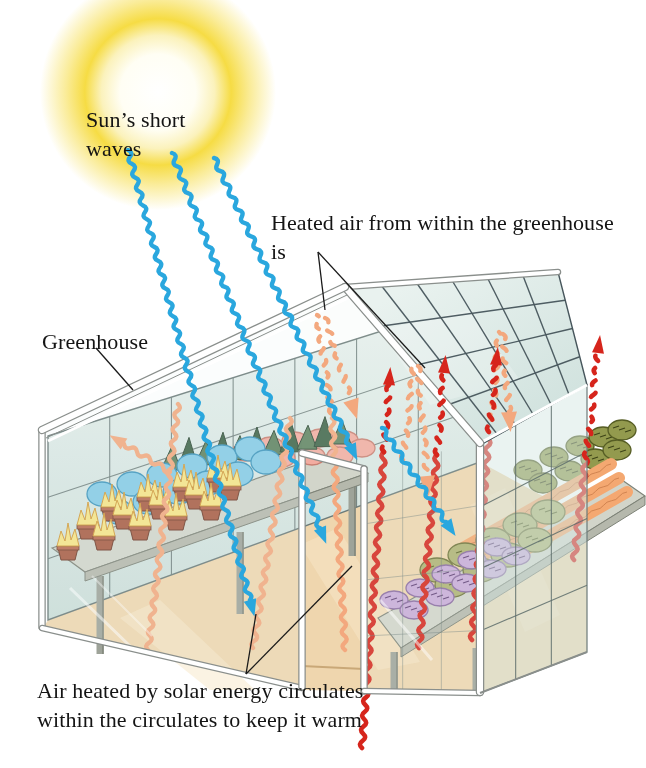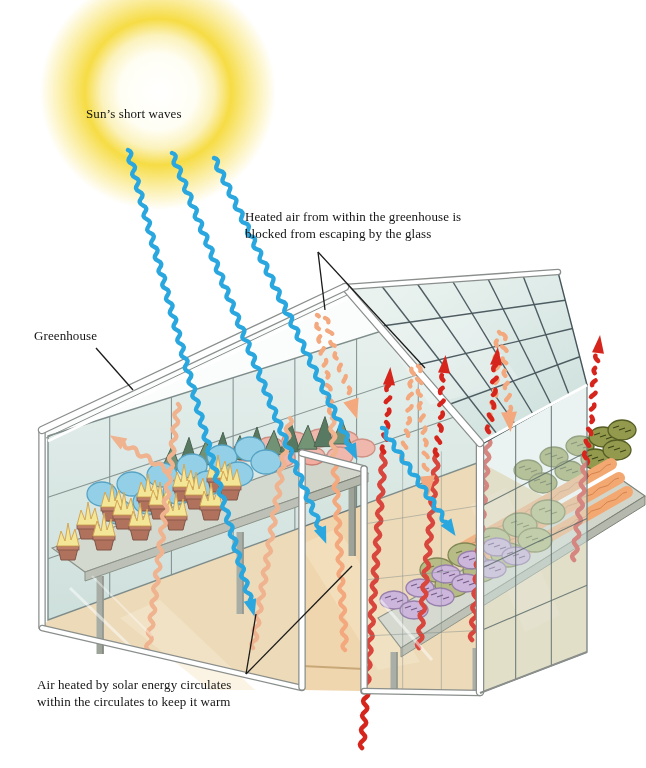--- a/index.html
+++ b/index.html
@@ -1,23 +1,23 @@
 <!DOCTYPE html>
 <html><head>
 <meta charset="utf-8">
 <style>
   html,body{margin:0;padding:0;background:#ffffff;}
   .stage{position:relative;width:646px;height:768px;background:#ffffff;overflow:hidden;
          font-family:"Liberation Serif", "DejaVu Serif", serif;}
   .stage svg{position:absolute;left:0;top:0;}
-  .lbl{position:absolute;color:#141414;font-size:13px;line-height:1.3;letter-spacing:.1px;}
+  .lbl{position:absolute;color:#141414;font-size:22px;line-height:1.3;letter-spacing:.1px;}
   .lbl span{display:block;}
   #sun-label{left:86px;top:106px;width:160px;}
-  #greenhouse-label{left:34px;top:328px;}
-  #blocked-label{left:245px;top:209px;width:352px;}
+  #greenhouse-label{left:42px;top:328px;}
+  #blocked-label{left:271px;top:209px;width:352px;}
   #circulate-label{left:37px;top:677px;width:330px;}
 </style>
 </head>
 <body>
 
 <div class="stage">
   <svg id="scene" width="646" height="768" viewBox="0 0 646 768">
       <defs>
         <radialGradient id="sunGlow" cx="50%" cy="50%" r="50%">
           <stop offset="0%" stop-color="#FFFFFF" stop-opacity="1"></stop>
@@ -389,21 +389,20 @@
         <line x1="318" y1="252" x2="425" y2="368" stroke="#1A1A1A" stroke-width="1.3"></line>
         <line x1="246" y1="674" x2="256" y2="614" stroke="#1A1A1A" stroke-width="1.3"></line>
         <line x1="246" y1="674" x2="352" y2="566" stroke="#1A1A1A" stroke-width="1.3"></line>
       </g>
     </svg>
 
   <div class="lbl" id="sun-label">Sun’s short waves</div>
 
   <div class="lbl" id="blocked-label">
     <span>Heated air from within the greenhouse is</span>
-    <span>blocked from escaping by the glass</span>
   </div>
 
   <div class="lbl" id="greenhouse-label">Greenhouse</div>
 
   <div class="lbl" id="circulate-label">
     <span>Air heated by solar energy circulates</span>
     <span>within the circulates to keep it warm</span>
   </div>
 </div>
 

